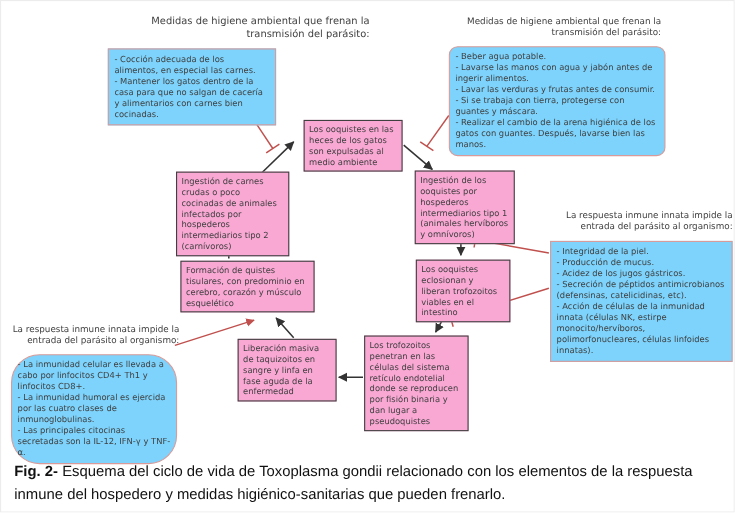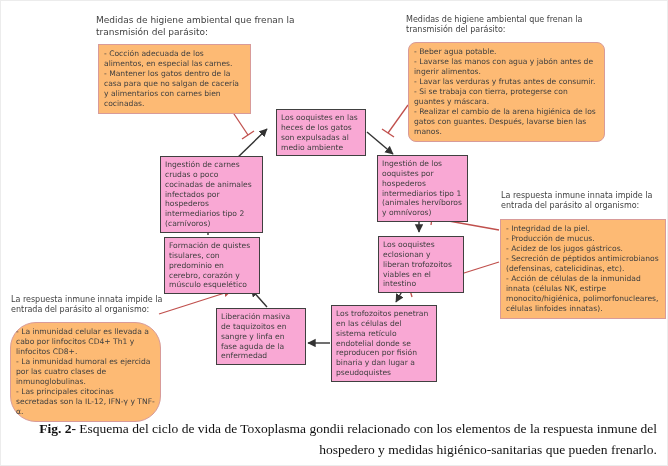--- a/index.html
+++ b/index.html
@@ -8,42 +8,42 @@
     width:668px;height:466px;
     background:#fff;
     border:1px solid #ececec;
     box-sizing:border-box;
     font-family:"DejaVu Sans",sans-serif;
     color:#3f3f3f;
     overflow:hidden;
   }
   .abs{position:absolute;box-sizing:border-box;}
   .heading{
-    font-size:8px;line-height:1.3;text-align:left;color:#3f3f3f;
+    font-size:8px;line-height:1.3;text-align:right;color:#3f3f3f;
   }
   .heading.big{font-size:9px;}
   .rbox{
     border:1px solid #d89b99;
-    background:#fdba74;
+    background:#7dd3fc;
     padding:4px 5px;
     font-size:7.6px;line-height:1.32;color:#3f3f3f;
   }
   .rbox.round{border-radius:8px;}
   .rbox .li{margin:0;}
   .node{
     border:1px solid #404040;
     background:#f9a8d4;
     padding:3px 4px;
     font-size:7.6px;line-height:1.3;color:#3f3f3f;
   }
   #arrows{position:absolute;left:0;top:0;pointer-events:none;}
   #caption{
     position:absolute;left:0;top:414px;width:668px;
-    text-align:right;
-    font-family:Liberation Serif, serif;
+    text-align:left;
+    font-family:Liberation Sans, sans-serif;
     font-size:13.5px;line-height:1.55;color:#111;
     padding:4px 12px;box-sizing:border-box;
   }
   #caption b{font-weight:bold;}
 </style>
 </head>
 <body>
 
 <div id="figure">
 
@@ -96,35 +96,35 @@
     <div class="li">- Si se trabaja con tierra, protegerse con guantes y máscara.</div>
     <div class="li">- Realizar el cambio de la arena higiénica de los gatos con guantes. Después, lavarse bien las manos.</div>
   </div>
 
   <div class="abs node" style="left:275px;top:108px;width:90px;">Los ooquistes en las heces de los gatos son expulsadas al medio ambiente</div>
 
   <div class="abs node" style="left:159px;top:155px;width:103px;">Ingestión de carnes crudas o poco cocinadas de animales infectados por hospederos  intermediarios tipo 2 (carnívoros)</div>
 
   <div class="abs node" style="left:376px;top:154px;width:91px;">Ingestión de los ooquistes por hospederos intermediarios tipo 1 (animales hervíboros y omnívoros)</div>
 
-  <div class="abs node" style="left:163px;top:236px;width:96px;">Formación de quistes tisulares, con predominio en cerebro, corazón y músculo esquelético</div>
+  <div class="abs node" style="left:163px;top:236px;width:122px;">Formación de quistes tisulares, con predominio en cerebro, corazón y músculo esquelético</div>
 
   <div class="abs node" style="left:377px;top:235px;width:86px;">Los ooquistes eclosionan y liberan trofozoitos viables en el intestino</div>
 
   <div class="abs node" style="left:215px;top:307px;width:90px;">Liberación masiva de taquizoitos en sangre y linfa en fase aguda de la enfermedad</div>
 
-  <div class="abs node" style="left:330px;top:304px;width:106px;">Los trofozoitos penetran en las células del sistema retículo endotelial donde se reproducen por fisión binaria y dan lugar a pseudoquistes</div>
+  <div class="abs node" style="left:330px;top:304px;width:95px;">Los trofozoitos penetran en las células del sistema retículo endotelial donde se reproducen por fisión binaria y dan lugar a pseudoquistes</div>
 
   <div class="abs heading" style="left:500px;top:190px;width:165px;">La respuesta inmune innata impide la entrada del parásito al organismo:</div>
   <div class="abs rbox" style="left:499px;top:218px;width:166px;">
     <div class="li">- Integridad de la piel.</div>
     <div class="li">- Producción de mucus.</div>
     <div class="li">- Acidez de los jugos gástricos.</div>
     <div class="li">- Secreción de péptidos antimicrobianos (defensinas, catelicidinas, etc).</div>
-    <div class="li">- Acción de células de la inmunidad innata (células NK, estirpe monocito/higiénica, polimorfonucleares, células linfoides innatas).</div>
+    <div class="li">- Acción de células de la inmunidad innata (células NK, estirpe monocito/hervíboros, polimorfonucleares, células linfoides innatas).</div>
   </div>
 
   <div class="abs heading" style="left:10px;top:294px;width:152px;">La respuesta inmune innata impide la entrada del parásito al organismo:</div>
   <div class="abs rbox round" style="left:9px;top:321px;width:151px;border-radius:26px;">
     <div class="li">- La inmunidad celular es llevada a cabo por linfocitos CD4+ Th1 y linfocitos CD8+.</div>
     <div class="li">- La inmunidad humoral es ejercida por las cuatro clases de inmunoglobulinas.</div>
     <div class="li">- Las principales citocinas secretadas son la IL-12, IFN-γ y TNF-α.</div>
   </div>
 
   <div id="caption">

